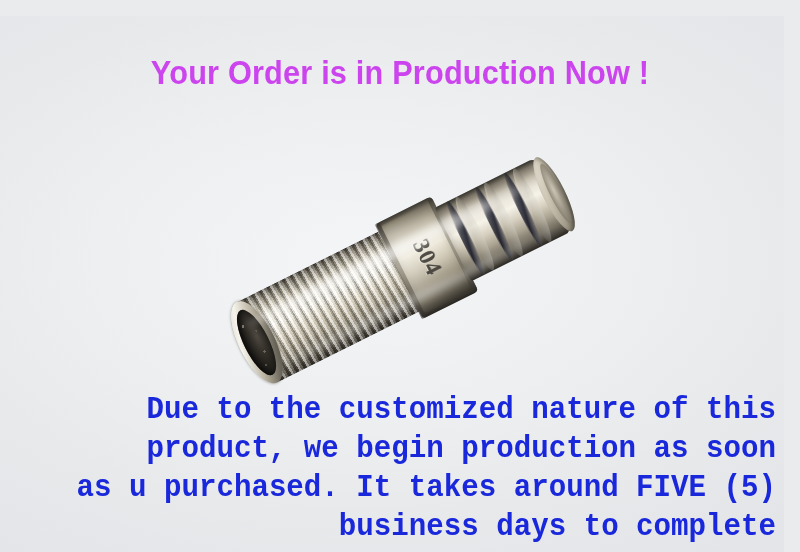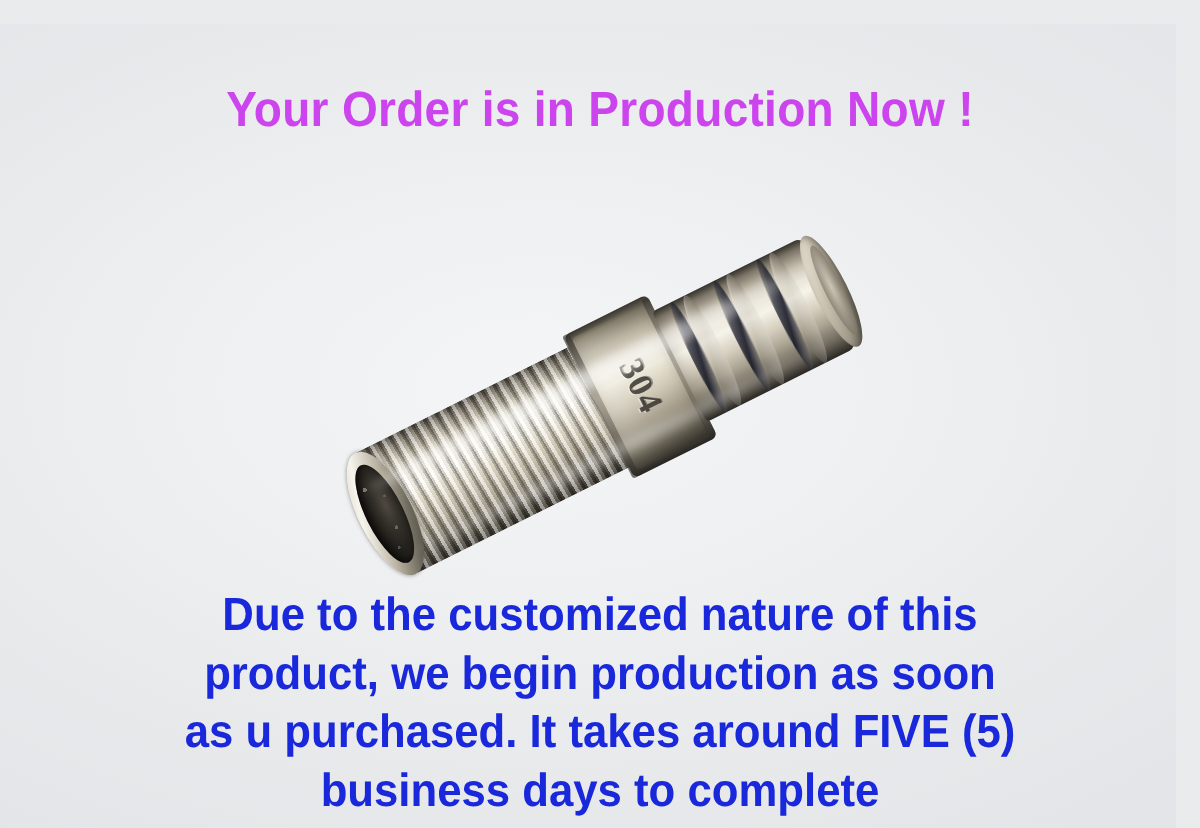--- a/index.html
+++ b/index.html
@@ -23,26 +23,27 @@
     font-size:33px;line-height:38px;
     font-weight:bold;
     letter-spacing:.2px;
     transform:scaleX(.93);
     color:#cc44ee;
     white-space:nowrap;
   }
   
   .body-copy{
     position:absolute;left:0;top:374px;width:800px;
-    text-align:center;
+    text-align:right;
     color:#1a28dc;
     font-weight:bold;
     font-size:31px;
     line-height:39px;
     letter-spacing:0px;
+    font-family:Liberation Mono, monospace;
   }
   .body-copy .ln{display:block;transform:scaleX(.94);white-space:nowrap;}
 
   
   #product{
     position:absolute;left:232px;top:150px;width:360px;height:220px;
   }
   .prod-rot{
     position:absolute;left:0;top:0;width:360px;height:220px;
     transform:rotate(-26.5deg);

